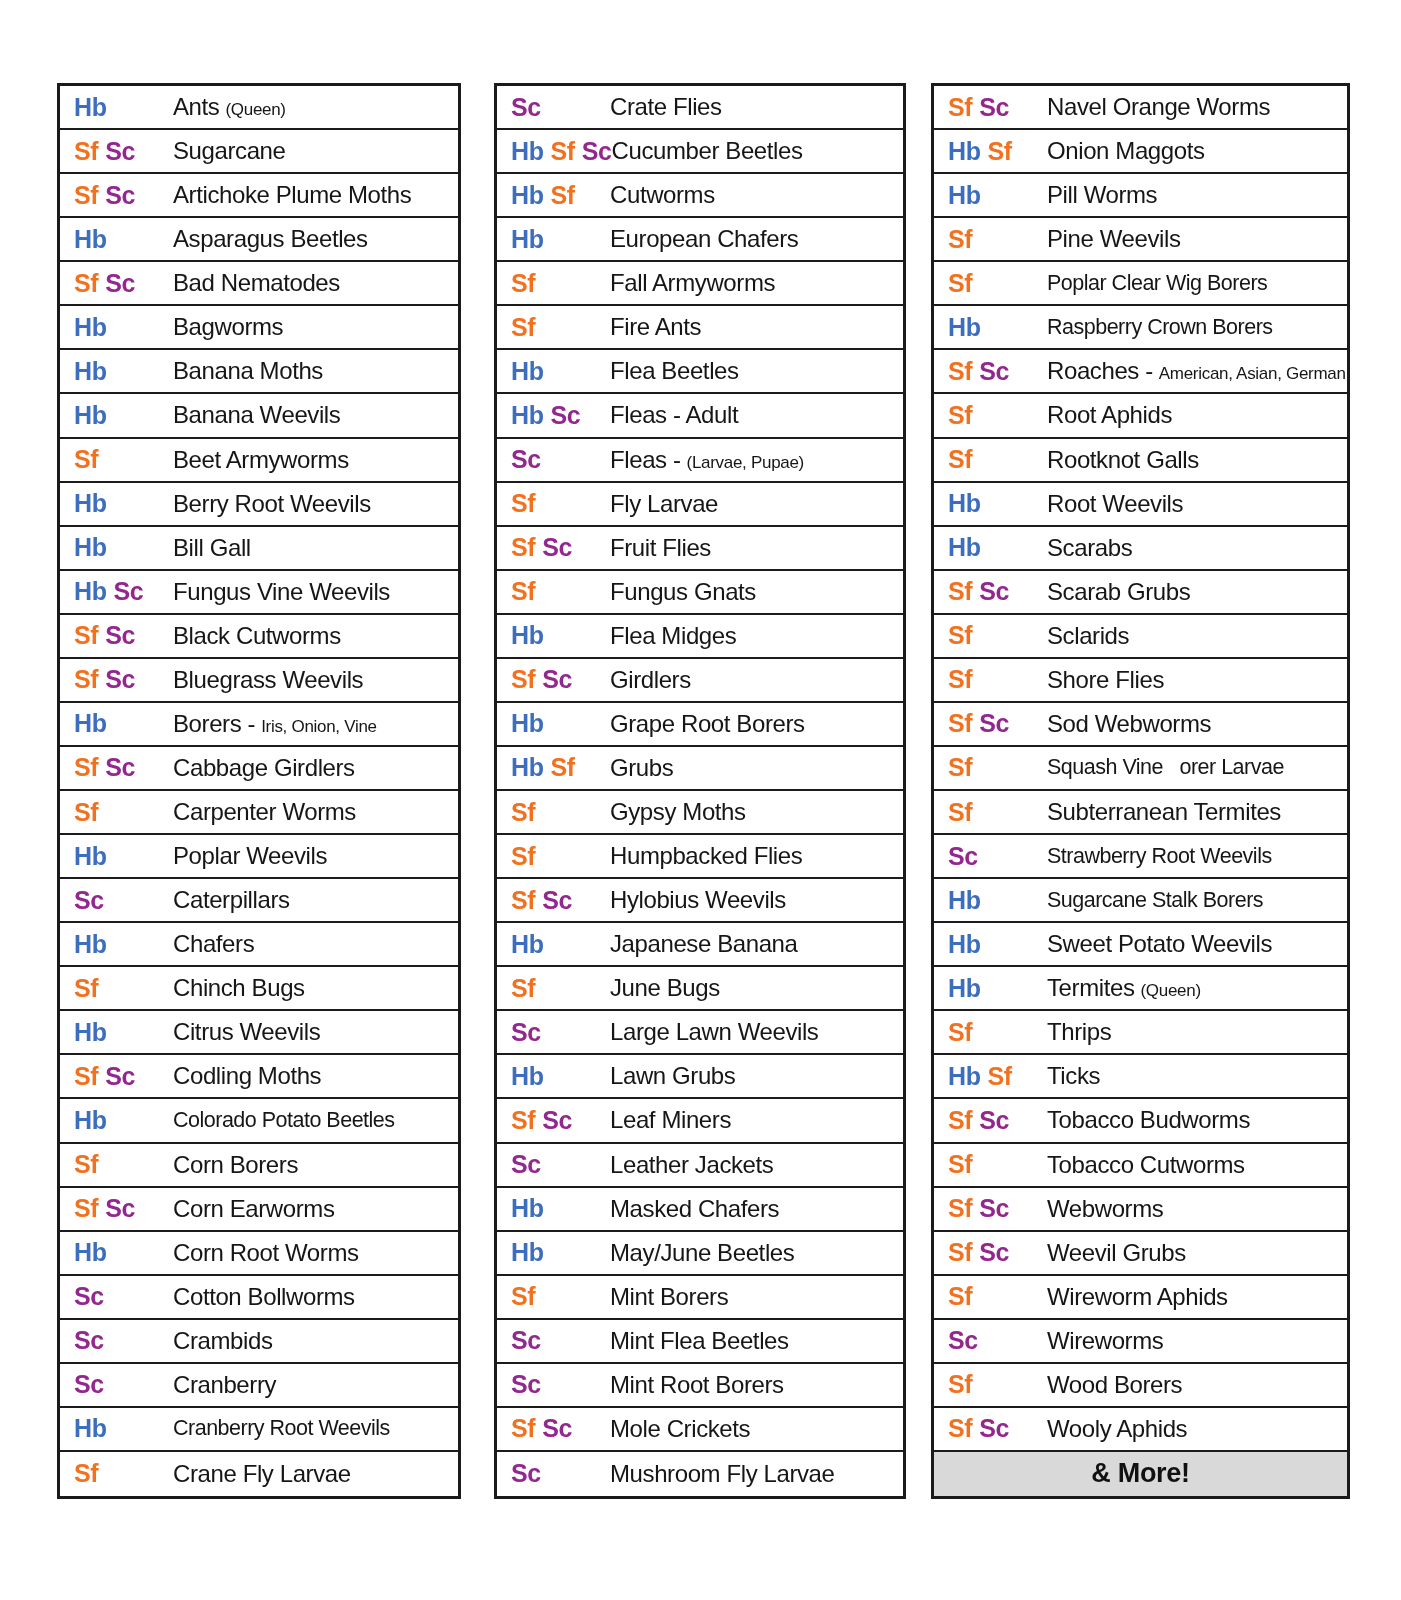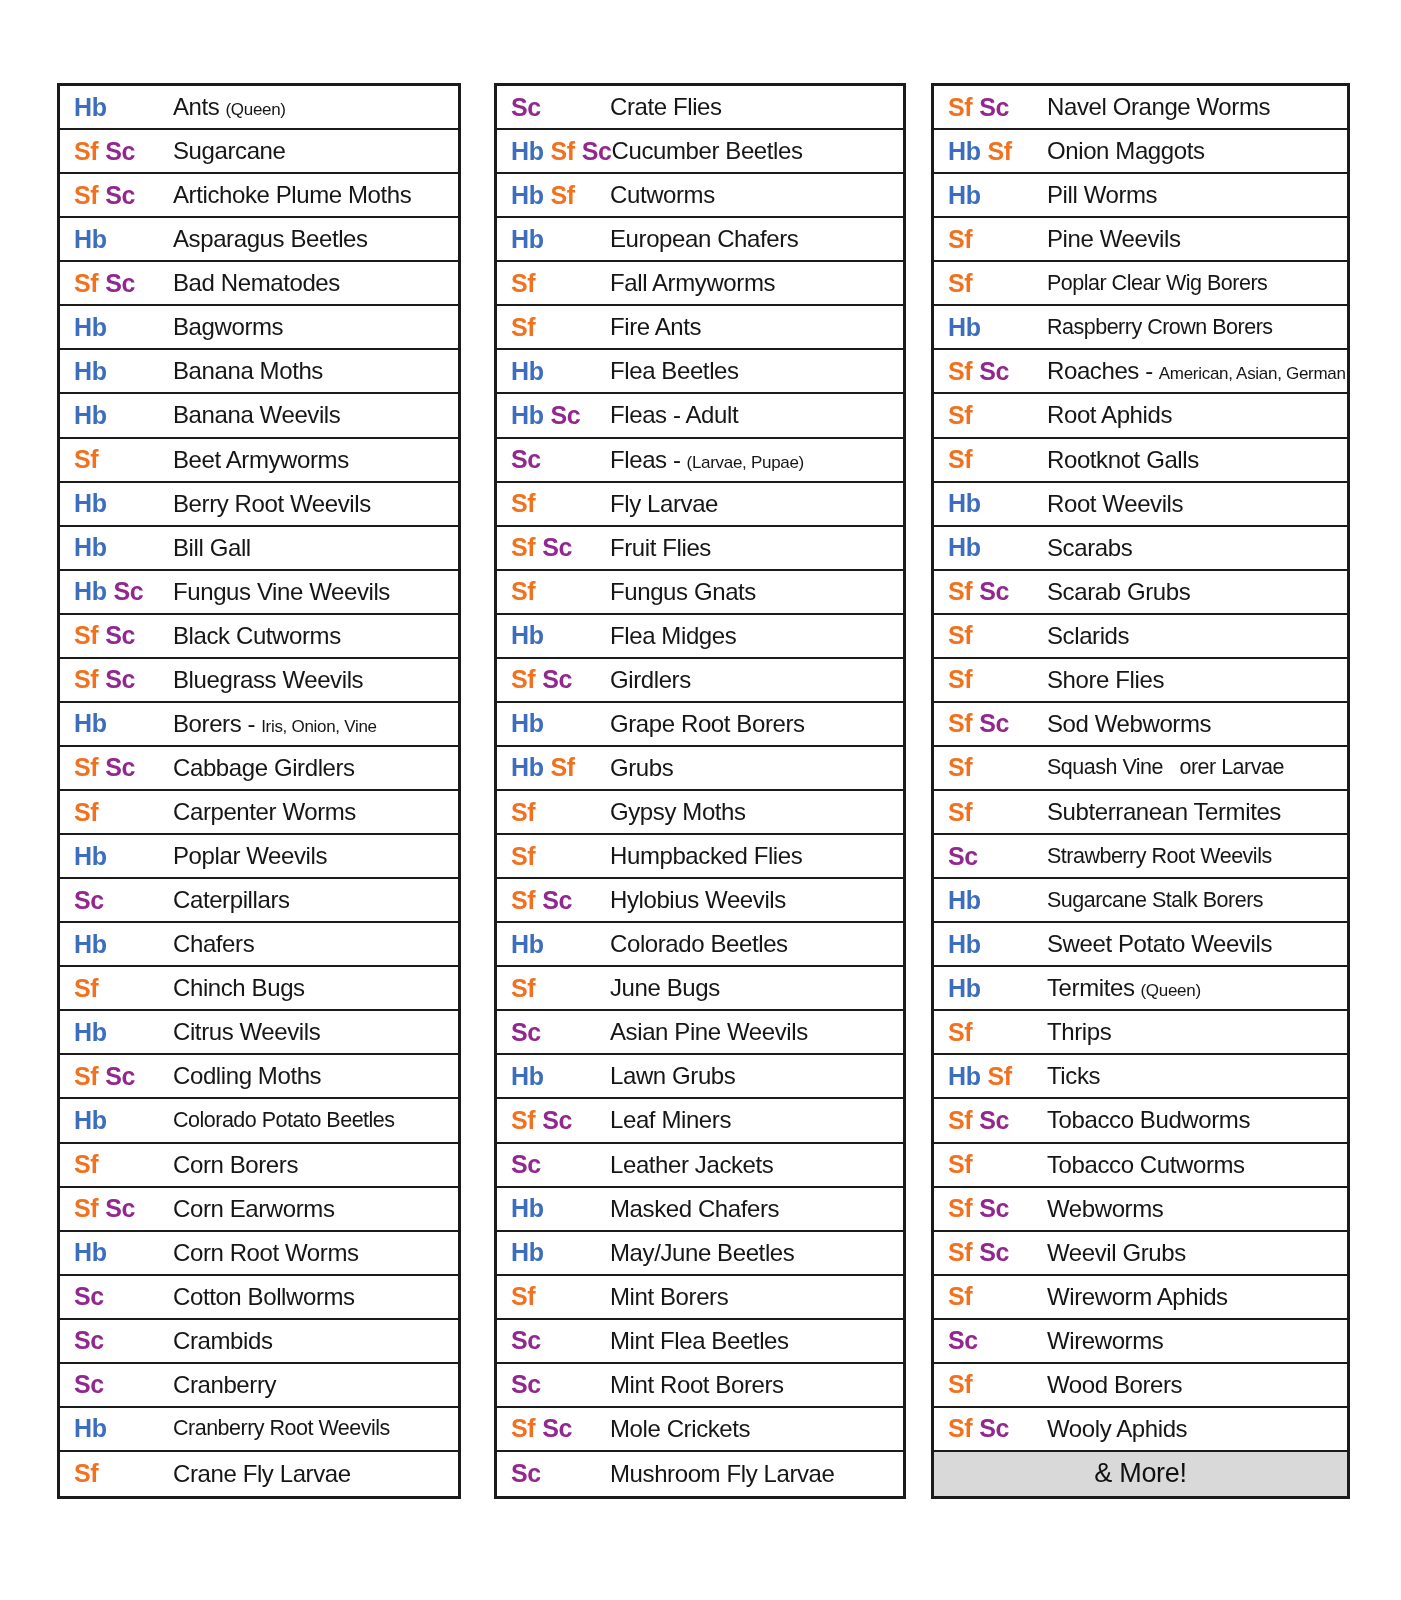--- a/index.html
+++ b/index.html
@@ -60,21 +60,21 @@
   }
   .note{
     font-size:17px;
     letter-spacing:-0.3px;
   }
   .more-row{
     background:#d9d9d9;
     justify-content:center;
   }
   .more-label{
-    font-weight:400;
+    font-weight:700;
     font-size:27px;
     color:#111111;
     letter-spacing:-0.3px;
   }
 </style>
 </head>
 <body>
 
 <div id="table-0" class="pest-table">
     <div class="row">
@@ -399,33 +399,33 @@
       <span class="codes">
         <span class="code" style="color: rgb(242, 113, 31);">Sf</span>
         <span class="code" style="color: rgb(147, 39, 143);">Sc</span>
       </span>
       <span class="name-wrap"><span class="name">Hylobius Weevils</span></span>
     </div>
     <div class="row">
       <span class="codes">
         <span class="code" style="color: rgb(61, 110, 190);">Hb</span>
       </span>
-      <span class="name-wrap"><span class="name">Colorado Beetles</span></span>
+      <span class="name-wrap"><span class="name">Japanese Banana</span></span>
     </div>
     <div class="row">
       <span class="codes">
         <span class="code" style="color: rgb(242, 113, 31);">Sf</span>
       </span>
       <span class="name-wrap"><span class="name">June Bugs</span></span>
     </div>
     <div class="row">
       <span class="codes">
         <span class="code" style="color: rgb(147, 39, 143);">Sc</span>
       </span>
-      <span class="name-wrap"><span class="name">Asian Pine Weevils</span></span>
+      <span class="name-wrap"><span class="name">Large Lawn Weevils</span></span>
     </div>
     <div class="row">
       <span class="codes">
         <span class="code" style="color: rgb(61, 110, 190);">Hb</span>
       </span>
       <span class="name-wrap"><span class="name">Lawn Grubs</span></span>
     </div>
     <div class="row">
       <span class="codes">
         <span class="code" style="color: rgb(242, 113, 31);">Sf</span>

